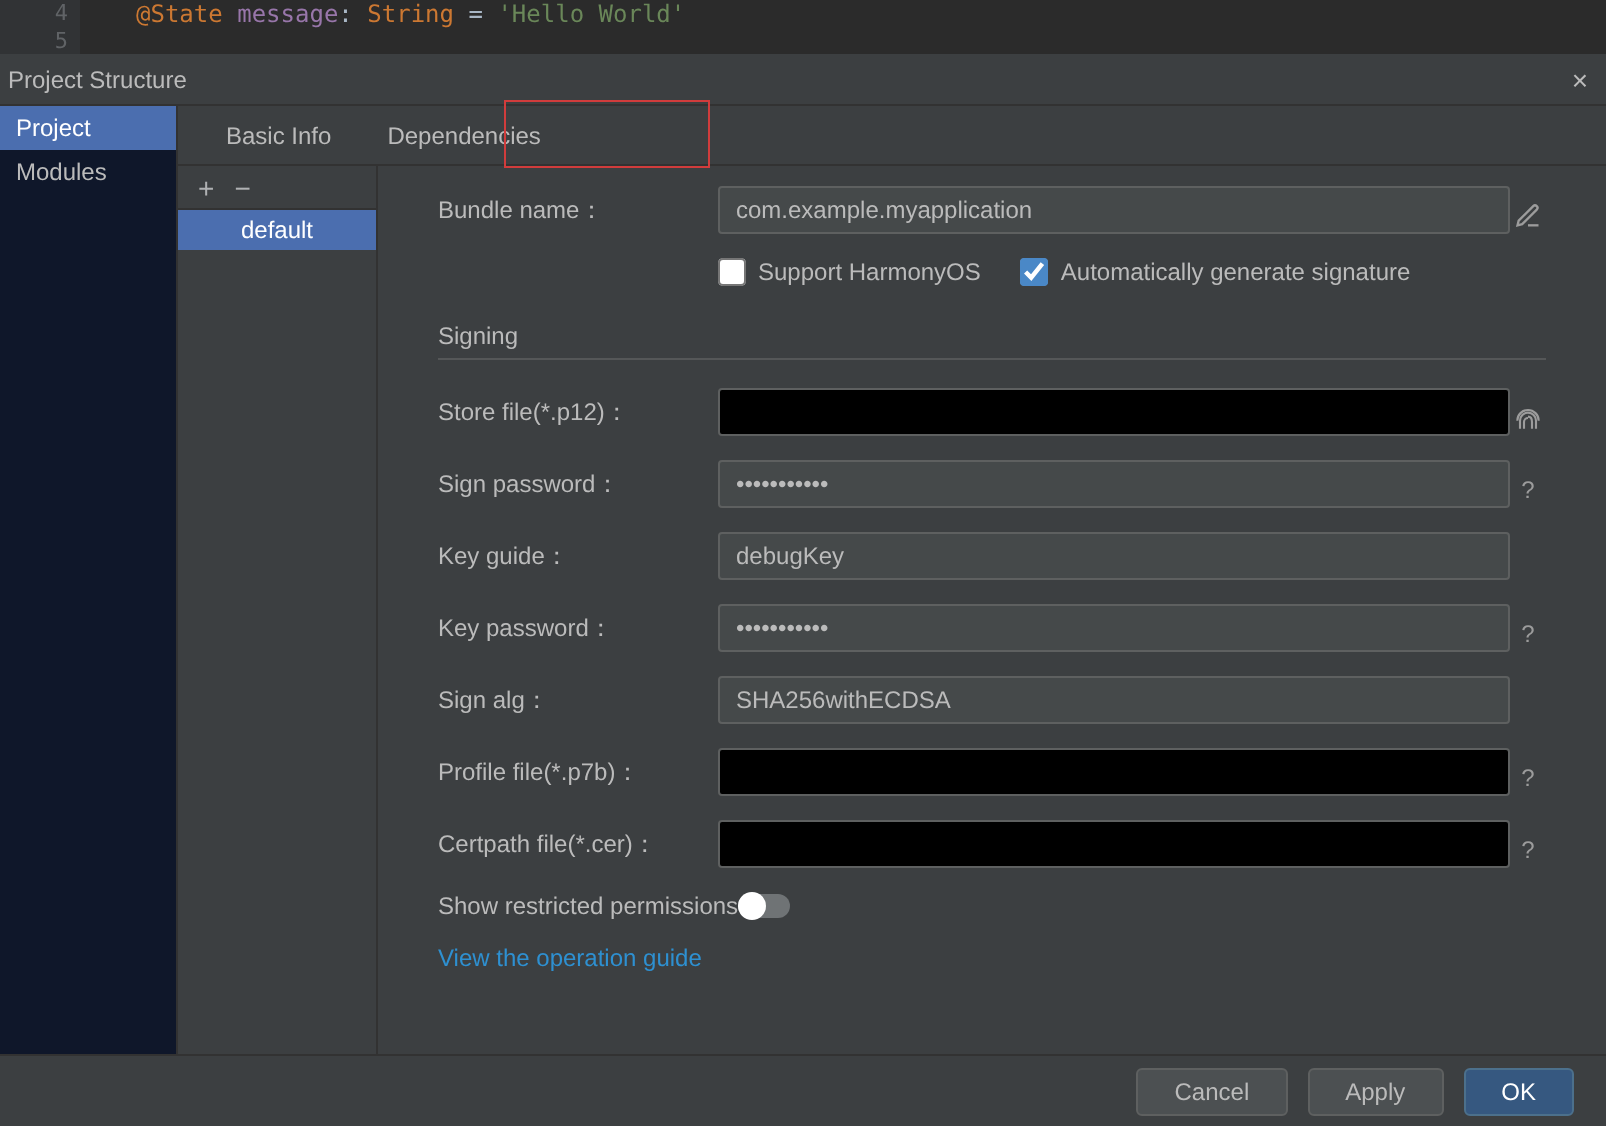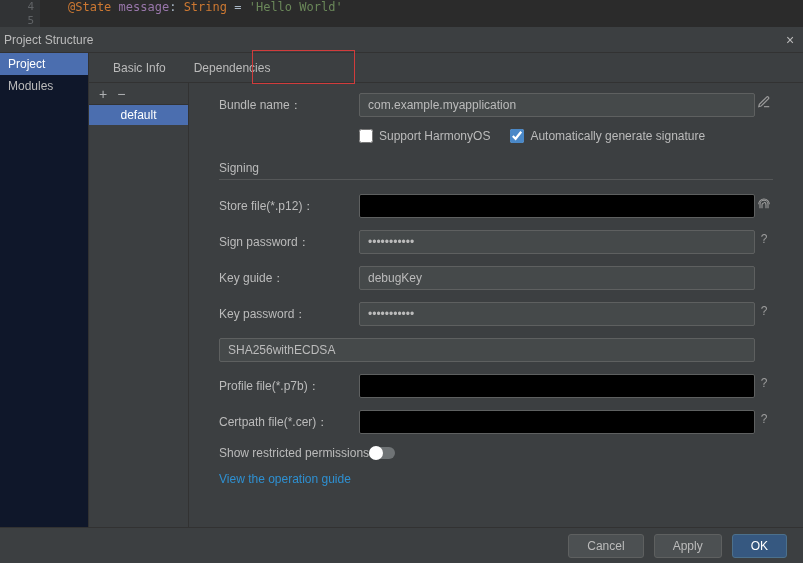--- a/index.html
+++ b/index.html
@@ -98,21 +98,21 @@
   .form-area {
     flex:1; padding:10px 30px 10px 30px; overflow:auto; position:relative;
   }
   .form-row {
     display:flex; align-items:center; margin-bottom:12px;
   }
   .form-label {
     width:140px; color:#bbbbbb; flex-shrink:0;
   }
   .form-field {
-    flex:1; display:flex; align-items:flex-start; 
+    flex:1; display:flex; align-items:flex-end; 
   }
   input.txt, .txt-box {
     flex:1; height:24px; background:#45494a; border:1px solid #5e6060;
     color:#bbbbbb; padding:0 8px; font-size:12px; outline:none;
     border-radius:2px;
   }
   .txt-ro { background:#45494a; color:#808080; }
   .blk-box {
     flex:1; height:24px; background:#000000; border:1px solid #5e6060;
     border-radius:2px;
@@ -266,20 +266,21 @@
 
           <div class="form-row">
             <div class="form-label">Key password：</div>
             <div class="form-field">
               <input class="txt txt-ro" type="text" readonly="" value="•••••••••••" style="">
               <span class="side-icon">?</span>
             </div>
           </div>
 
           <div class="form-row">
+            <div class="form-label">Sign alg：</div>
             <div class="form-field">
               <input class="txt txt-ro" readonly="" value="SHA256withECDSA" style="">
               <span class="side-icon" style="visibility:hidden;">?</span>
             </div>
           </div>
 
           <div class="form-row">
             <div class="form-label">Profile file(*.p7b)：</div>
             <div class="form-field">
               <div class="blk-box"></div>

